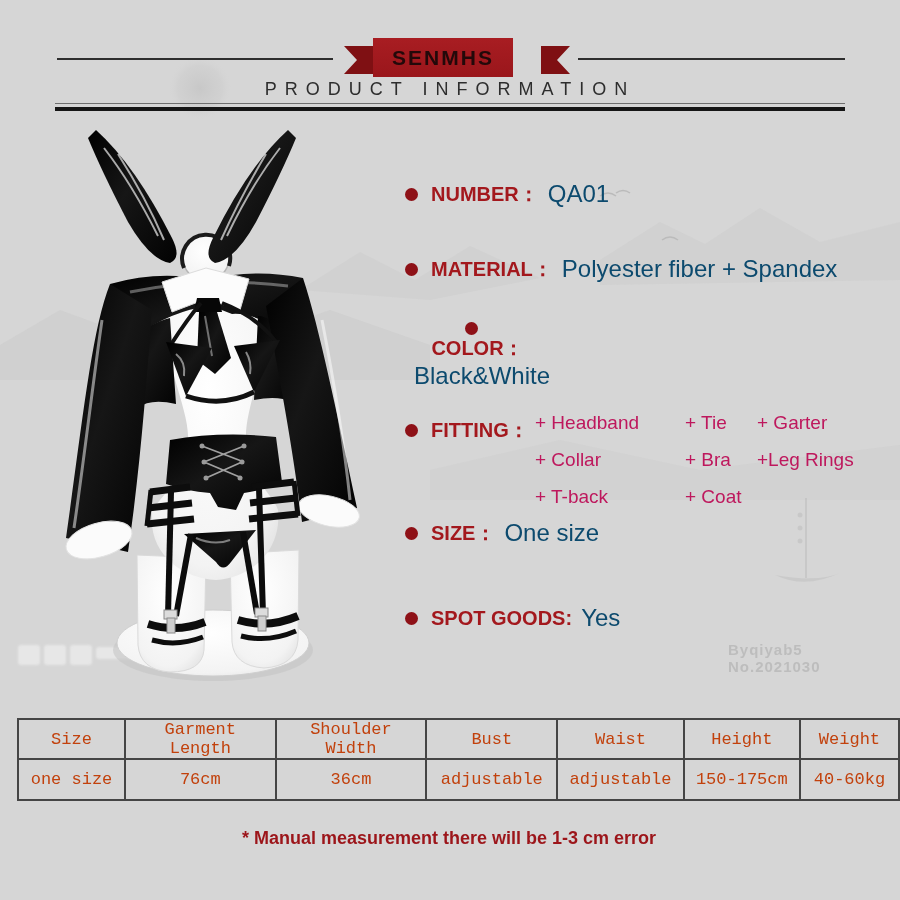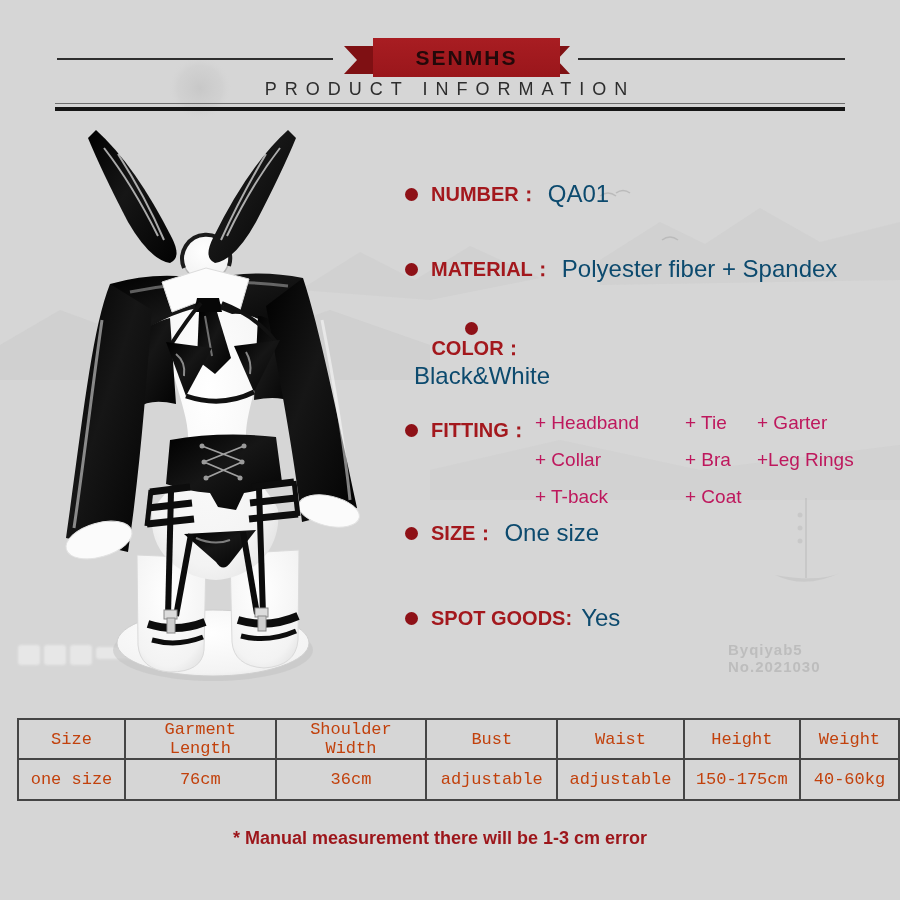--- a/index.html
+++ b/index.html
@@ -3,21 +3,21 @@
 <meta charset="utf-8">
 <style>
   html,body{margin:0;padding:0;}
   body{width:900px;height:900px;overflow:hidden;background:#d6d6d6;
        font-family:"Liberation Sans",sans-serif;}
   .page{position:relative;width:900px;height:900px;background:#d6d6d6;}
   .abs{position:absolute;}
 
   
   .ribbon-line{position:absolute;height:2px;background:#2e2e2e;top:58px;}
-  .ribbon-rect{position:absolute;left:373px;top:38px;width:187px;height:39px;
+  .ribbon-rect{position:absolute;left:373px;top:38px;width:140px;height:39px;
                background:linear-gradient(180deg,#a81d22 0%,#9a161b 100%);
                display:flex;align-items:center;justify-content:center;}
   .ribbon-rect span{font-size:21px;font-weight:bold;letter-spacing:2px;color:#23090a;}
   .section-title{position:absolute;left:0;top:79px;width:900px;text-align:center;
                  font-size:18px;letter-spacing:8px;color:#2d2d2d;}
   .hline-thin{position:absolute;left:55px;top:103px;width:790px;height:1px;background:#6f6f6f;}
   .hline-thick{position:absolute;left:55px;top:107px;width:790px;height:4px;background:#161616;}
 
   
   .spec-row{position:absolute;left:405px;display:flex;align-items:center;}
@@ -30,21 +30,21 @@
   .fitting-item{font-size:19px;color:#be185d;line-height:25px;white-space:pre;}
 
   
   table.size-table{position:absolute;left:17px;top:718px;border-collapse:collapse;
         font-family:"Liberation Mono",monospace;color:#c2410c;}
   .size-table td{border:2px solid #454545;text-align:center;padding:0 4px;}
   .size-table tr.hdr td{height:35px;font-size:17px;}
   .size-table tr.dat td{height:39px;font-size:17px;}
 
   
-  .footnote{position:absolute;left:7px;top:828px;width:866px;text-align:center;
+  .footnote{position:absolute;left:16px;top:828px;width:866px;text-align:center;
             font-size:18px;font-weight:bold;color:#9c151a;}
 
   
   .wm-right{position:absolute;left:728px;top:641px;font-size:15px;font-weight:bold;
             color:rgba(125,125,125,0.28);letter-spacing:1px;}
   .wm-left{position:absolute;left:18px;top:645px;width:150px;height:26px;opacity:.55;}
   .wm-left i{display:inline-block;background:rgba(255,255,255,.75);border-radius:3px;
              height:20px;margin-right:4px;filter:blur(1px);}
 </style>
 </head>

